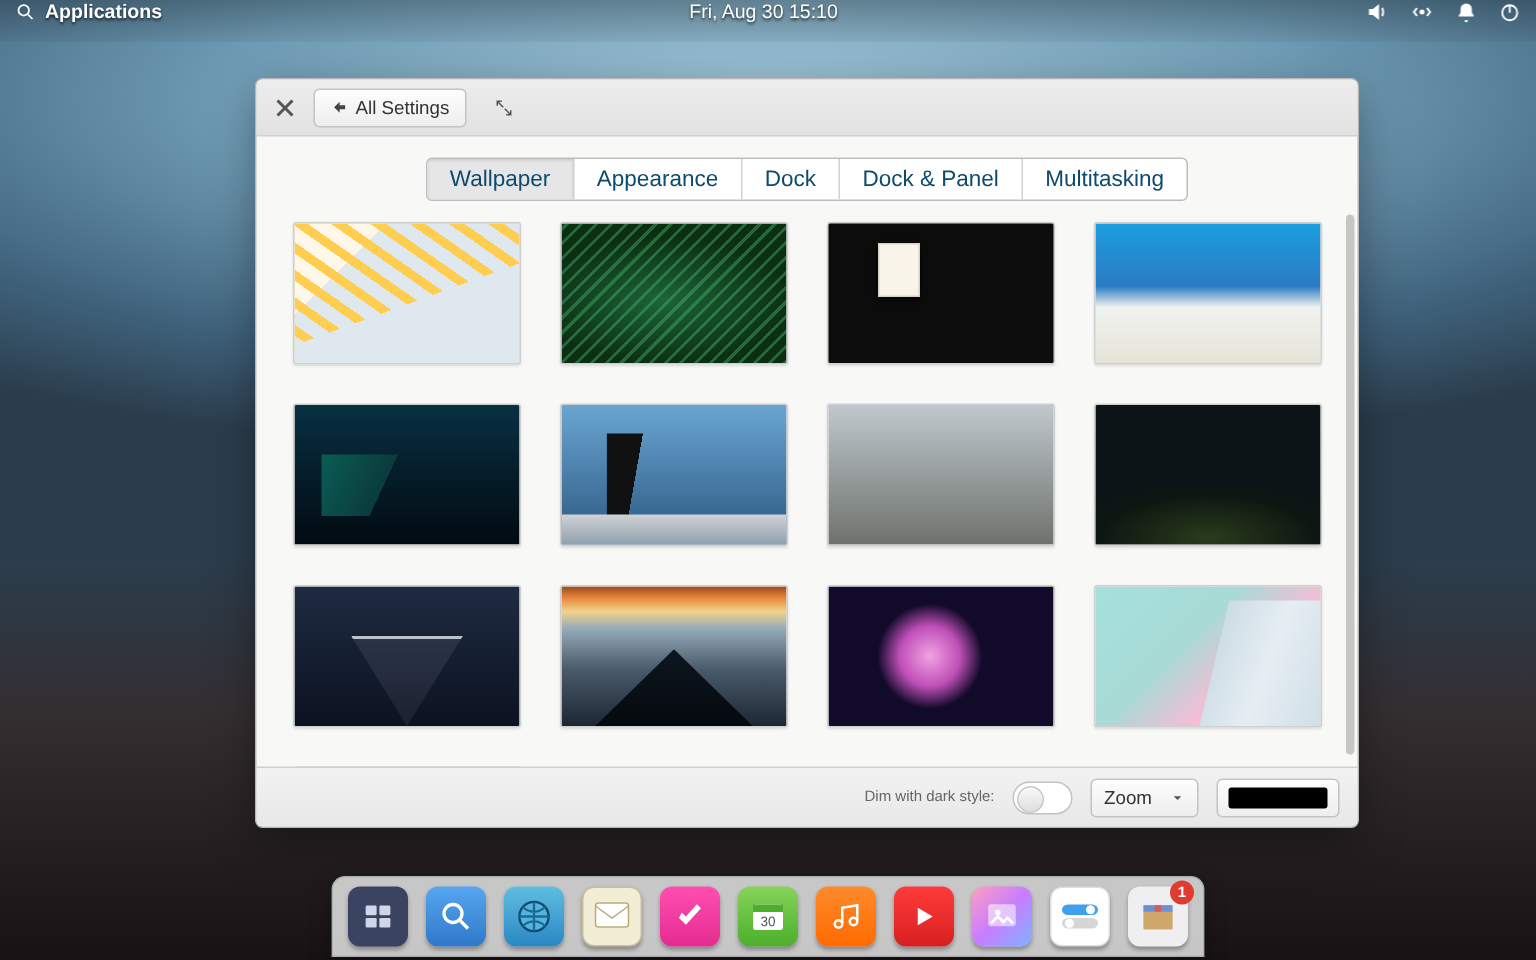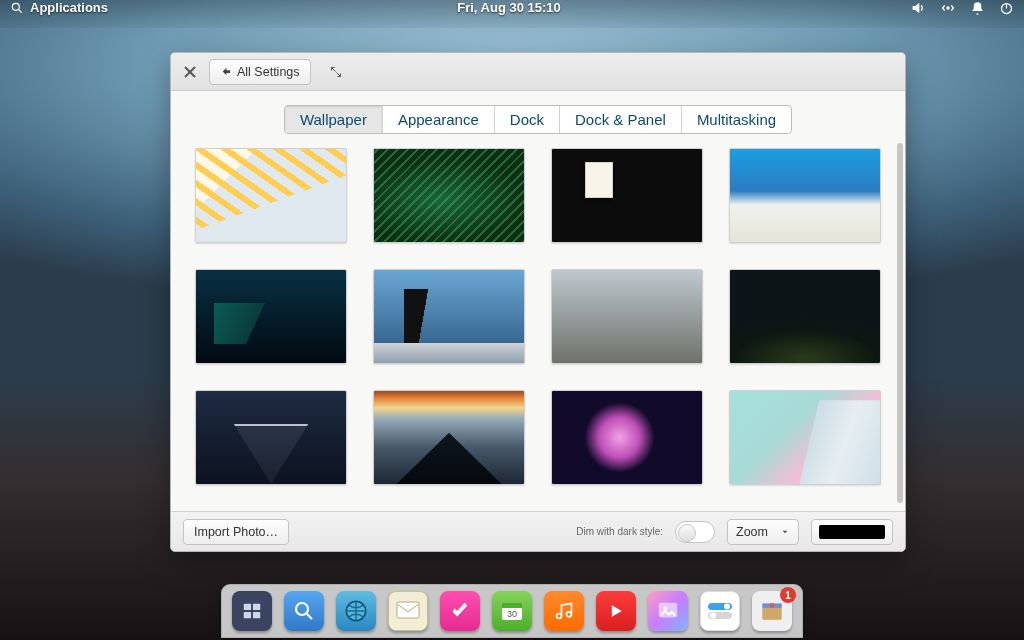--- a/index.html
+++ b/index.html
@@ -24,21 +24,21 @@
     position:absolute;top:0;left:0;right:0;height:28px;
     display:flex;align-items:flex-start;justify-content:space-between;
     color:#fff;padding:0 10px;
     background:linear-gradient(to bottom, rgba(0,0,0,.25), rgba(0,0,0,.05));
     text-shadow:0 1px 2px rgba(0,0,0,.7);
     z-index:50;
   }
   .topbar .group{display:flex;align-items:center;gap:14px}
   .topbar .applauncher{display:flex;align-items:center;gap:6px;font-weight:600}
   .topbar svg{display:block}
-  .topbar .clock{font-weight:700}
+  .topbar .clock{font-weight:400}
 
   
   .window{
     position:absolute;left:138px;top:52px;width:736px;height:500px;
     background:#f8f8f7;border:1px solid #b7b7b7;border-radius:5px;
     box-shadow:var(--shadow);display:flex;flex-direction:column;overflow:hidden;margin-left:32px;
   }
   .titlebar{
     height:38px;background:linear-gradient(#ededed,#e2e2e2);
     border-bottom:1px solid #cfcfcf;display:flex;align-items:center;gap:8px;padding:0 8px;
@@ -239,23 +239,20 @@
         <div class="thumb w9"></div>
         <div class="thumb w10"></div>
         <div class="thumb w11"></div>
         <div class="thumb w12"></div>
       </div>
   </div>
 
   <div class="scrollhint"></div>
 
   <div class="toolbar">
-    <button class="btn">
-      <span>Import Photo…</span>
-    </button>
     <div class="spacer"></div>
     <span class="label">Dim with dark style:</span>
     <div class="switch"></div>
     <div class="select">
       <span>Zoom</span>
       <svg width="10" height="10" viewBox="0 0 24 24" fill="#555">
           <path d="M6 9l6 6 6-6z"></path>
         </svg>
     </div>
     <div class="colorswatch">

